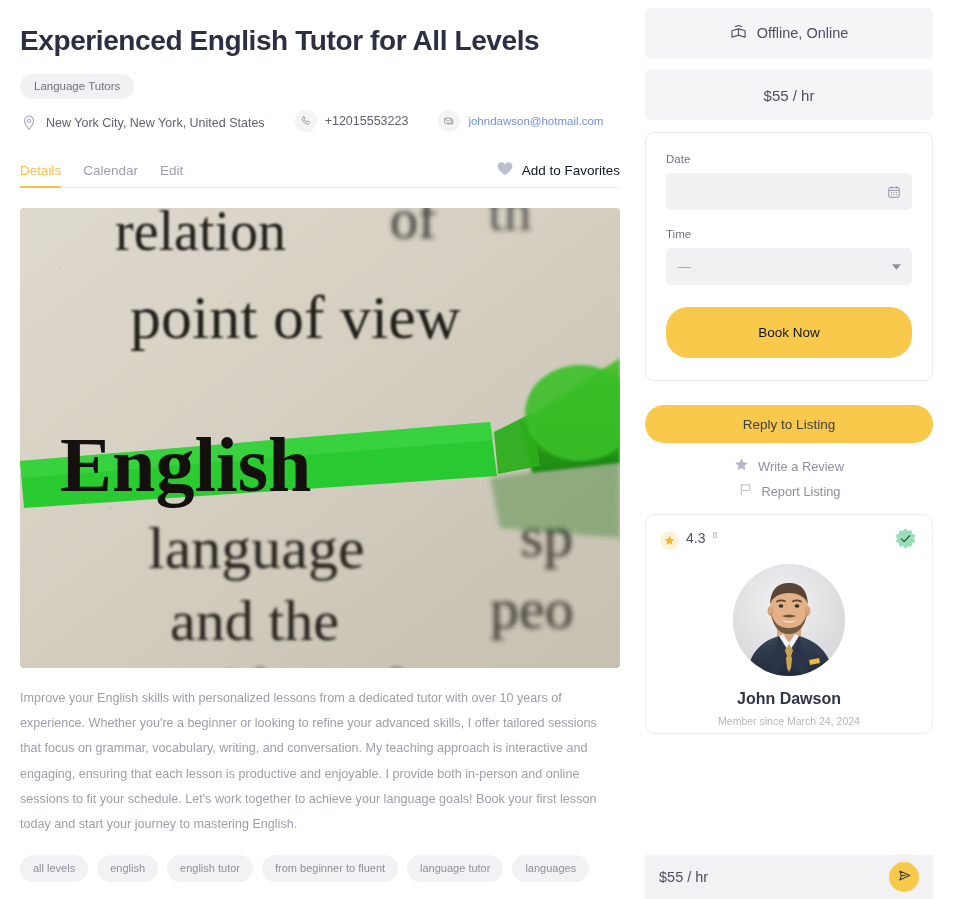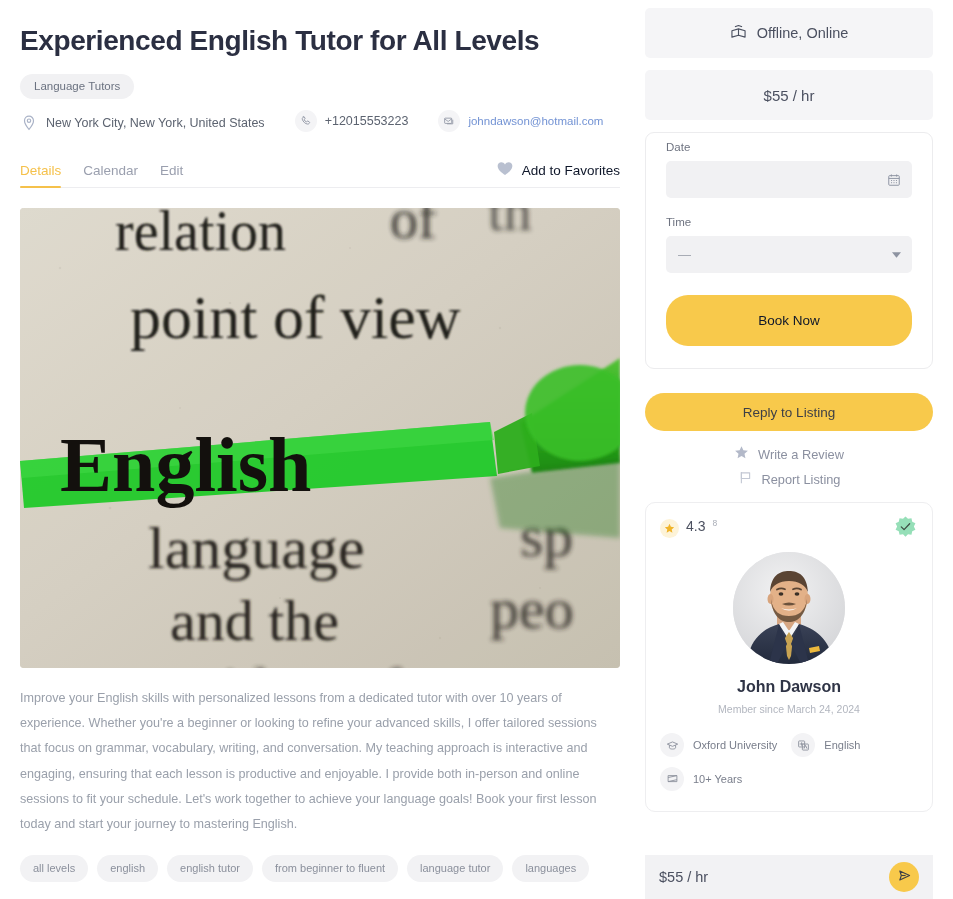--- a/index.html
+++ b/index.html
@@ -157,21 +157,21 @@
     color: #4b5060;
     margin-bottom: 12px;
   }
   .side-pill.price { font-size: 15px; color: #4b5060; }
 
   .booking-card {
     margin-top: 12px;
     border: 1px solid #ececee;
     border-radius: 9px;
     background: #fff;
-    padding: 8px 20px 22px 20px;
+    padding: 20px 20px 22px 20px;
   }
   .field-label {
     font-size: 11.5px;
     color: #6e7380;
     margin-bottom: 8px;
   }
   .field-input {
     background: #f1f1f3;
     border-radius: 5px;
     height: 37px;
@@ -225,21 +225,21 @@
     font-size: 12.8px; color: #8b90a0; cursor: pointer;
   }
 
   .profile-card {
     margin-top: 14px;
     border: 1px solid #eeeef0;
     border-radius: 10px;
     background: #fff;
     padding: 12px 14px 20px 14px;
     position: relative;
-    height: 310px;
+    height: 220px;
     overflow: hidden;
   }
   .profile-top {
     display: flex; align-items: center; justify-content: space-between;
   }
   .rating {
     display: flex; align-items: flex-start; gap: 7px;
     font-size: 14px; color: #4c5160;
   }
   .rating .star-badge {

